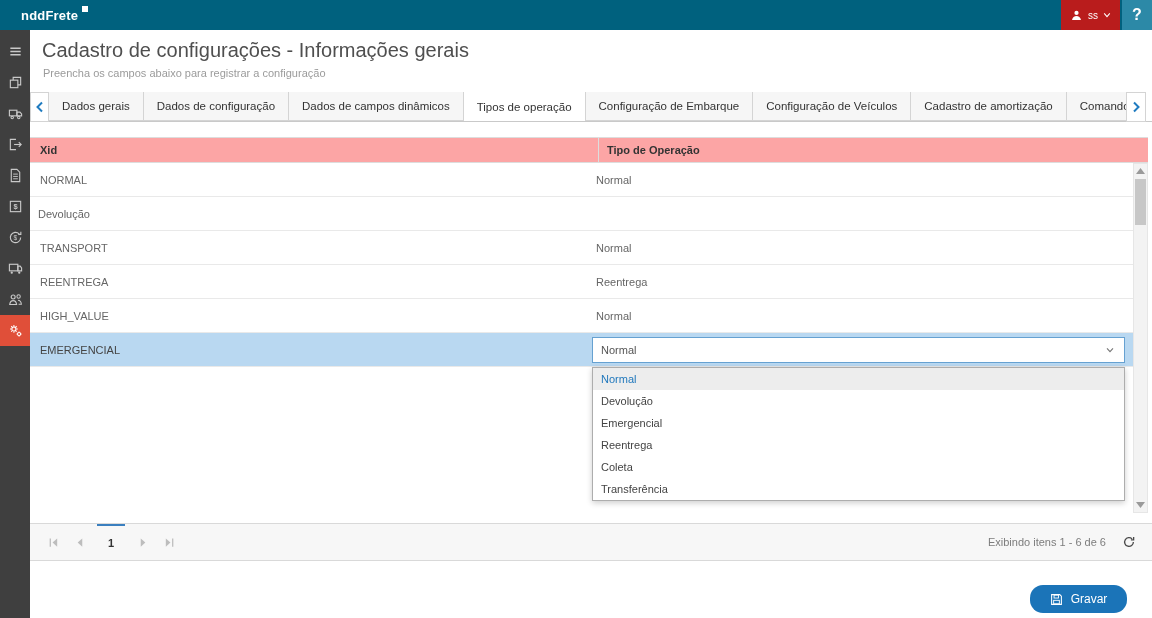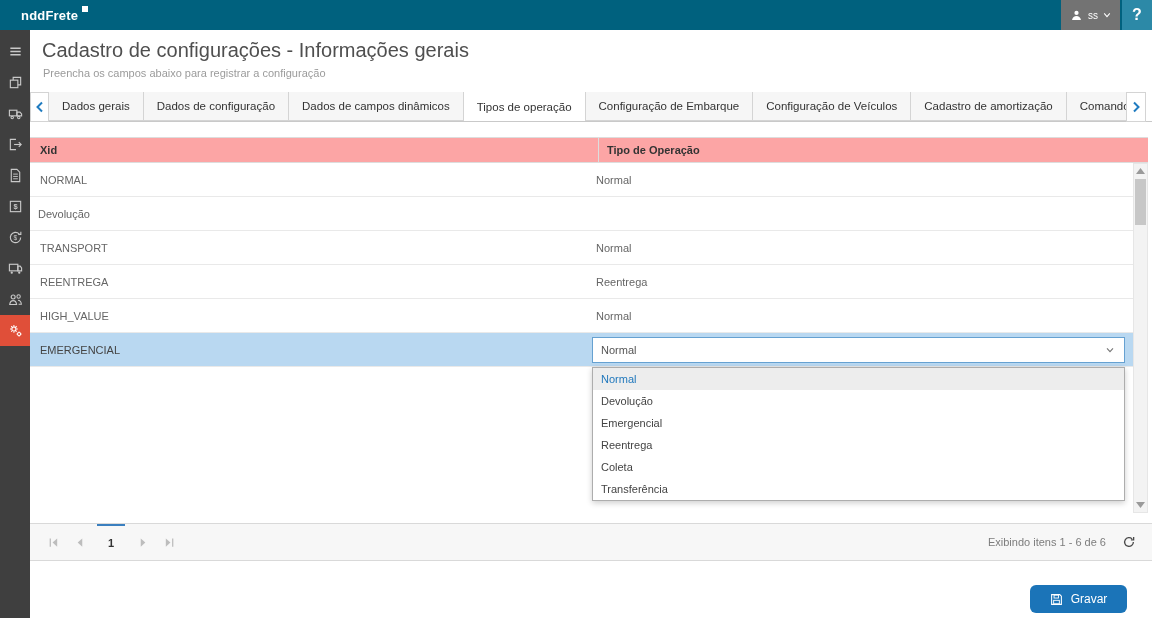--- a/index.html
+++ b/index.html
@@ -5,21 +5,21 @@
   html,body{margin:0;padding:0}
   body{width:1152px;height:618px;position:relative;overflow:hidden;background:#fff;
        font-family:"Liberation Sans",sans-serif;-webkit-font-smoothing:antialiased}
 
   
   .topbar{position:absolute;top:0;left:0;width:1152px;height:30px;background:#00617e;
           display:flex;align-items:center;z-index:40}
   .brand{color:#fff;font-size:13px;font-weight:bold;margin-left:21px;position:relative;padding-right:11px;letter-spacing:.2px}
   .brand::after{content:"";position:absolute;right:1px;top:-2px;width:6px;height:6px;background:#fff}
   .topbar-right{margin-left:auto;display:flex;align-items:stretch;height:100%}
-  .user-btn{display:flex;align-items:center;gap:5px;background:#737373;padding:0 9px;color:#fff;font-size:10px;cursor:pointer}
+  .user-btn{display:flex;align-items:center;gap:5px;background:#b91c1c;padding:0 9px;color:#fff;font-size:10px;cursor:pointer}
   .help-btn{width:30px;margin-left:2px;background:#2c89a7;color:#fff;display:flex;align-items:center;
             justify-content:center;font-size:16px;font-weight:bold;cursor:pointer}
 
   
   .sidebar{position:absolute;top:30px;left:0;bottom:0;width:30px;background:#3f3f3f;
            display:flex;flex-direction:column;padding-top:6px;z-index:30}
   .side-item{width:30px;height:31px;display:flex;align-items:center;justify-content:center;color:#c9c9c9;cursor:pointer}
   .side-item.active{background:#e04f39;color:#fff}
 
   
@@ -74,21 +74,21 @@
               font-size:11px;color:#7d7d7d}
   .pg-btn{width:26px;height:100%;display:flex;align-items:center;justify-content:center;color:#bdbdbd;cursor:pointer}
   .pg-btn.first{margin-left:10px}
   .pg-page{width:28px;height:100%;box-sizing:border-box;display:flex;align-items:center;justify-content:center;
            font-weight:bold;color:#333;border-top:2px solid #3a7fbf;margin:0 5px;cursor:pointer}
   .pg-status{margin-left:auto;margin-right:16px}
   .pg-refresh{margin-right:16px;color:#4a4a4a;display:flex;cursor:pointer}
 
   
   .save-btn{position:absolute;top:551px;right:25px;width:97px;height:28px;background:#1b74b8;color:#fff;border:none;
-            display:flex;align-items:center;justify-content:center;gap:8px;font-size:12px;cursor:pointer;border-radius:6px;
+            display:flex;align-items:center;justify-content:center;gap:8px;font-size:12px;cursor:pointer;border-radius:13px;
             font-family:"Liberation Sans",sans-serif}
 </style>
 </head>
 <body>
 
 <div class="topbar">
   <div class="brand">nddFrete</div>
   <div class="topbar-right">
     <div class="user-btn">
       <svg width="13" height="13" viewBox="0 0 16 16" fill="#fff">

